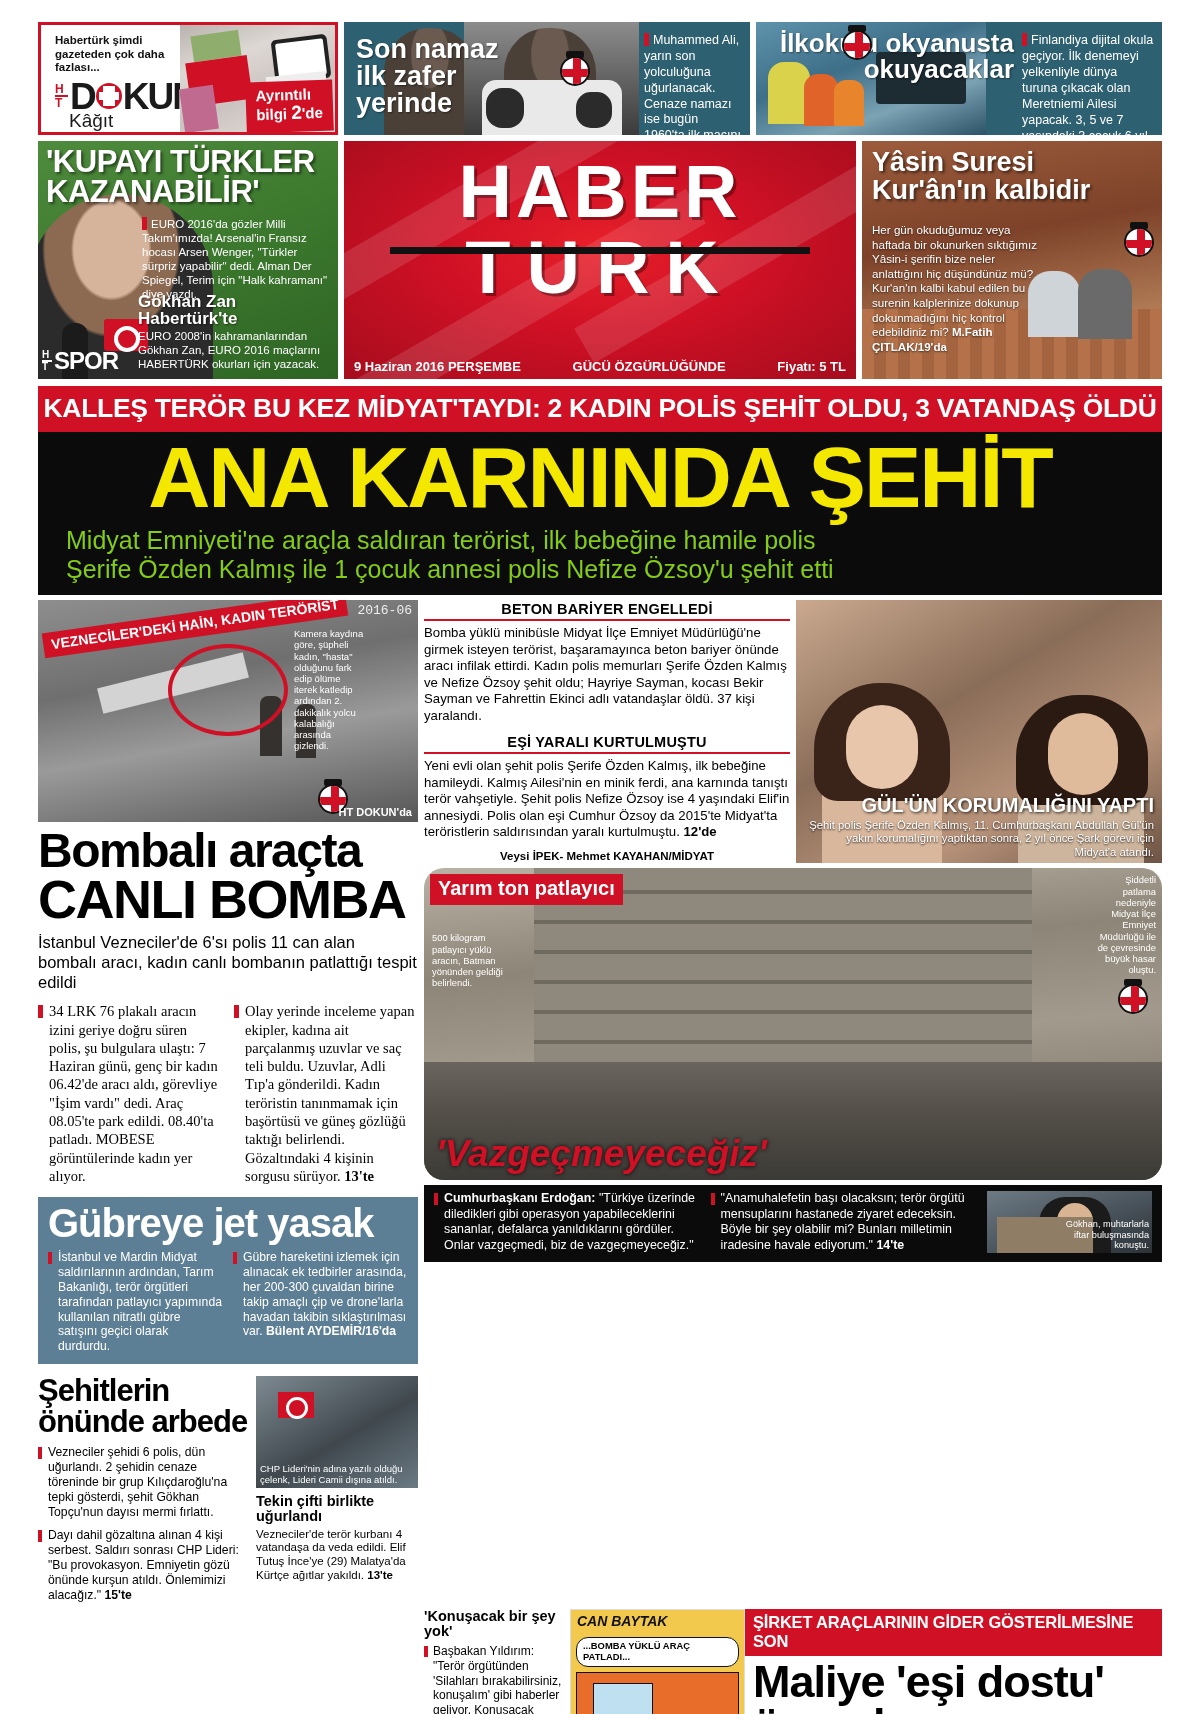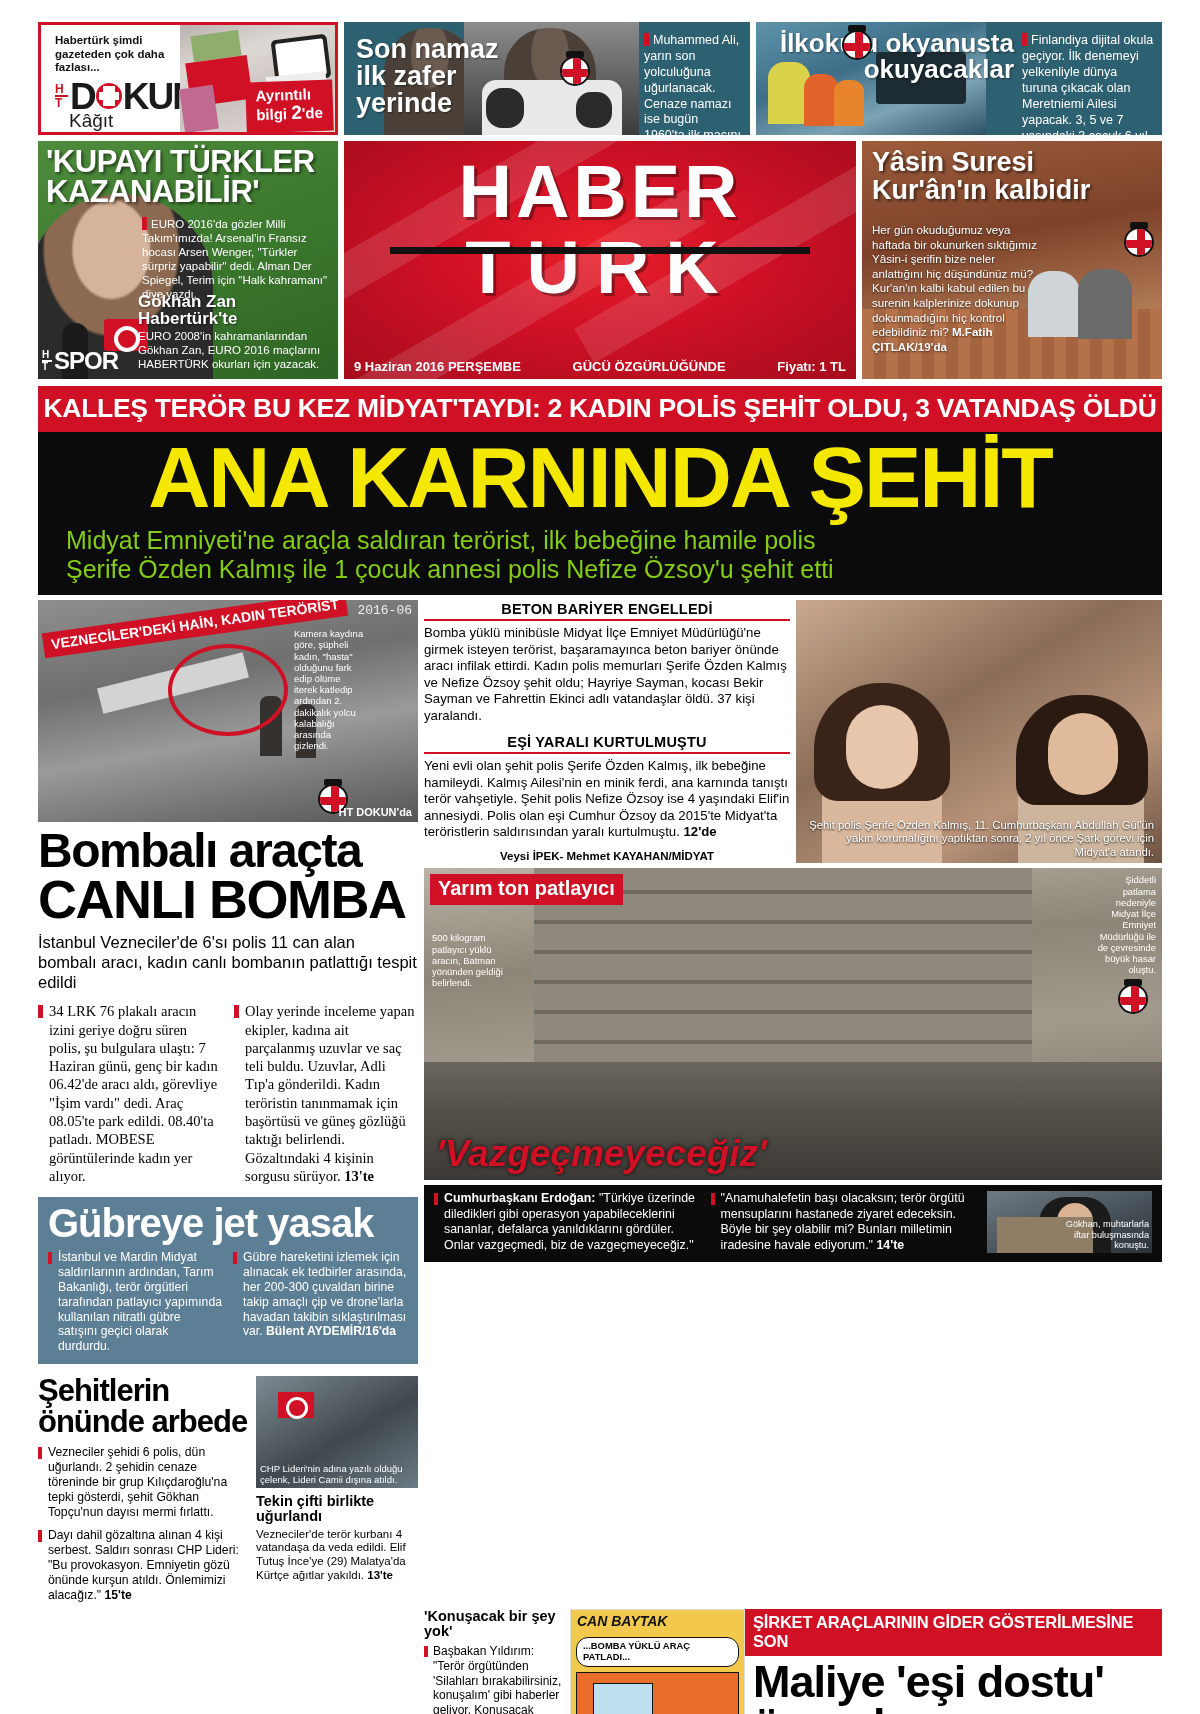--- a/index.html
+++ b/index.html
@@ -192,21 +192,21 @@
   .cp-face1{position:absolute;left:50px;bottom:74px;width:72px;height:84px;background:#e7c6ab;border-radius:36px;}
   .cp-f2{position:absolute;right:18px;bottom:-6px;width:126px;height:160px;background:#cdb49c;border-radius:56px 56px 0 0;}
   .cp-hair2{position:absolute;right:14px;bottom:58px;width:132px;height:110px;background:#2b1a12;border-radius:62px 62px 20px 20px;}
   .cp-face2{position:absolute;right:44px;bottom:68px;width:70px;height:82px;background:#dfbb9c;border-radius:35px;}
   .cp-cap{position:absolute;left:8px;right:8px;bottom:4px;color:#fff;text-align:right;}
   .cp-h{font-size:20px;font-weight:bold;line-height:1.0;text-shadow:1px 1px 3px rgba(0,0,0,.8);}
   .cp-t{font-size:11.3px;line-height:1.2;margin-top:4px;text-shadow:0 1px 2px rgba(0,0,0,.85);}
 
   
   .ruin{margin-top:5px;height:312px;position:relative;overflow:hidden;
-     background:linear-gradient(175deg,#b9b2a6 0%, #8d8577 30%, #a29a8c 55%, #6e675c 100%);}
+     background:linear-gradient(175deg,#b9b2a6 0%, #8d8577 30%, #a29a8c 55%, #6e675c 100%);border-radius:20px;}
   .ruin-b{position:absolute;left:110px;top:0;right:130px;bottom:110px;background:
      repeating-linear-gradient(0deg,#8f887c 0 26px,#6f6a60 26px 30px),
      repeating-linear-gradient(90deg,#8a8377 0 34px,#6a655c 34px 38px);}
   .ruin-crowd{position:absolute;left:0;right:0;bottom:0;height:118px;background:
      linear-gradient(0deg,#3c3a36 0%, #55514a 60%, #6a655e 100%);}
   .ruin-tag{position:absolute;left:6px;top:6px;background:#cf1025;color:#fff;font-size:20px;font-weight:bold;
      line-height:1.04;padding:4px 8px 6px;}
   .ruin-note{position:absolute;left:8px;top:64px;width:72px;color:#fff;font-size:9.4px;line-height:1.2;}
   .ruin-rnote{position:absolute;right:6px;top:6px;width:66px;color:#fff;font-size:9.4px;line-height:1.2;text-align:right;}
   .ruin-crest{position:absolute;right:14px;top:116px;}
@@ -347,21 +347,21 @@
       <div class="mh-ray" style="left:-40px;top:150px"></div>
       <div class="mh-ray" style="right:-120px;top:80px"></div>
       <div class="mh-title">
         <div class="mh-line">HABER</div>
         <div class="mh-line2">TURK</div>
       </div>
       <div class="mh-rule"></div>
       <div class="mh-foot">
         <span>9 Haziran 2016 PERŞEMBE</span>
         <span>GÜCÜ ÖZGÜRLÜĞÜNDE</span>
-        <span>Fiyatı: 1 TL</span>
+        <span>Fiyatı: 5 TL</span>
       </div>
     </div>
 
     <div class="yasin-box">
       <div class="yasin-photo"></div>
       <div class="yasin-rug"></div>
       <div class="yasin-f1"></div>
       <div class="yasin-f2"></div>
       <div class="yasin-h">Yâsin Suresi Kur'ân'ın kalbidir</div>
       <div class="yasin-t">
@@ -462,20 +462,21 @@
         </div>
 
         <div class="couple">
           <div class="cp-f1"></div>
           <div class="cp-hair1"></div>
           <div class="cp-face1"></div>
           <div class="cp-f2"></div>
           <div class="cp-hair2"></div>
           <div class="cp-face2"></div>
           <div class="cp-cap">
+            <div class="cp-h">GÜL'ÜN KORUMALIĞINI YAPTI</div>
             <div class="cp-t">Şehit polis Şerife Özden Kalmış, 11. Cumhurbaşkanı Abdullah Gül'ün yakın korumalığını yaptıktan sonra, 2 yıl önce Şark görevi için Midyat'a atandı.</div>
           </div>
         </div>
       </div>
 
       <div class="ruin">
         <div class="ruin-b"></div>
         <div class="ruin-crowd"></div>
         <div class="ruin-tag">Yarım ton patlayıcı</div>
         <div class="ruin-note">500 kilogram patlayıcı yüklü aracın, Batman yönünden geldiği belirlendi.</div>

